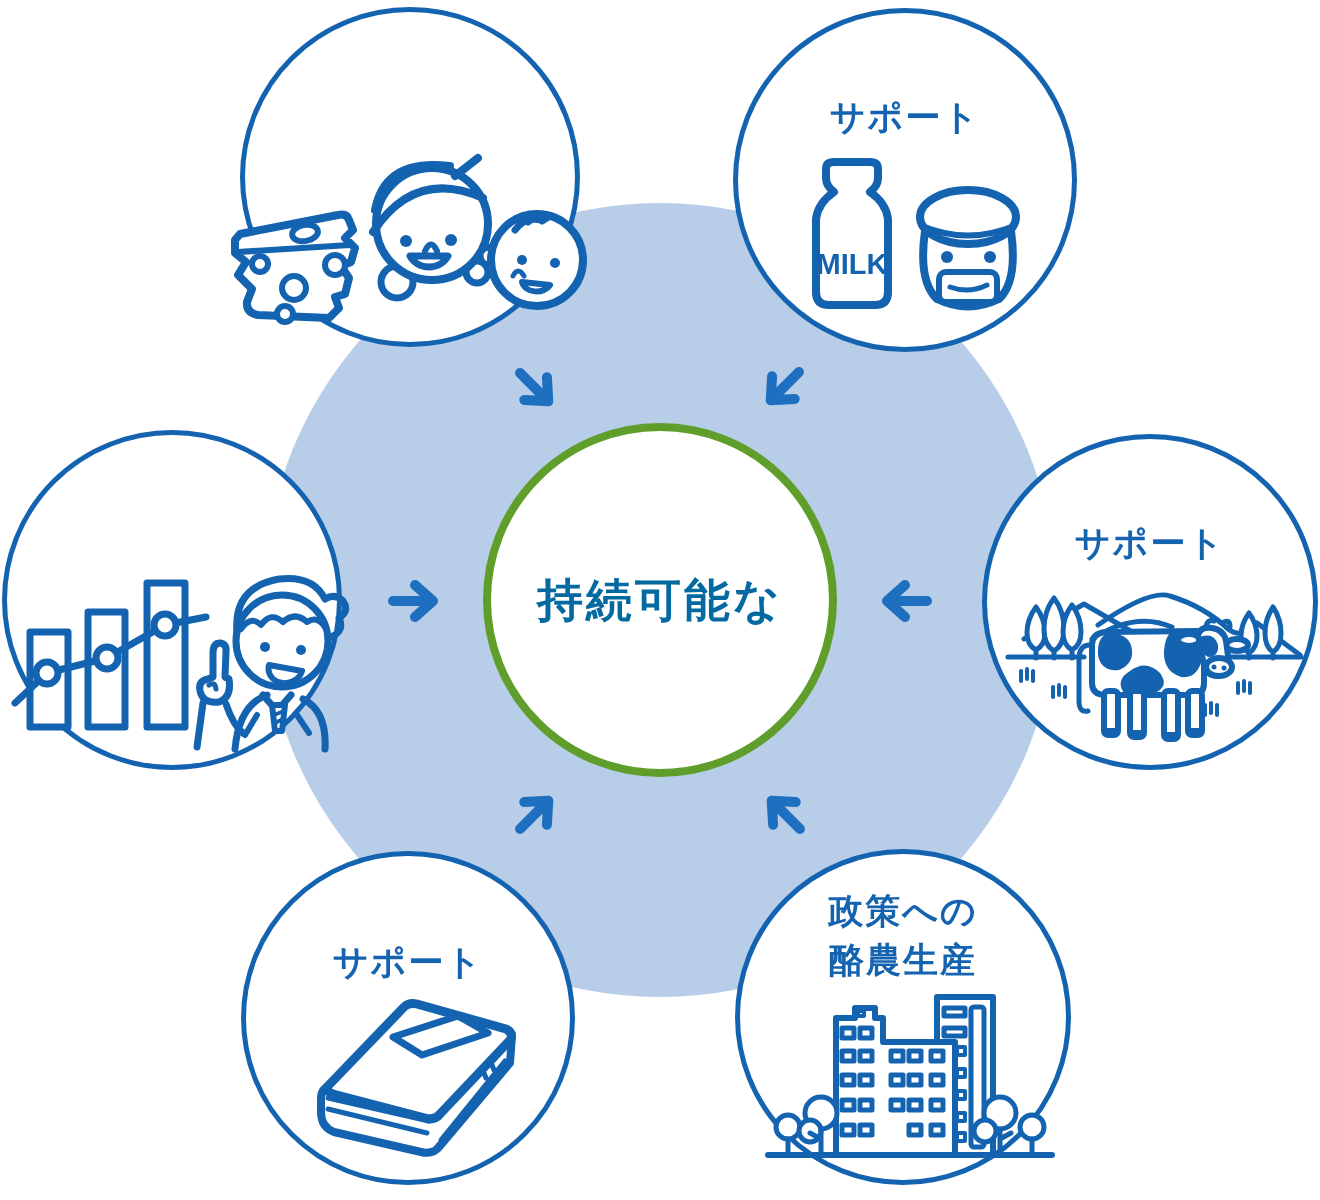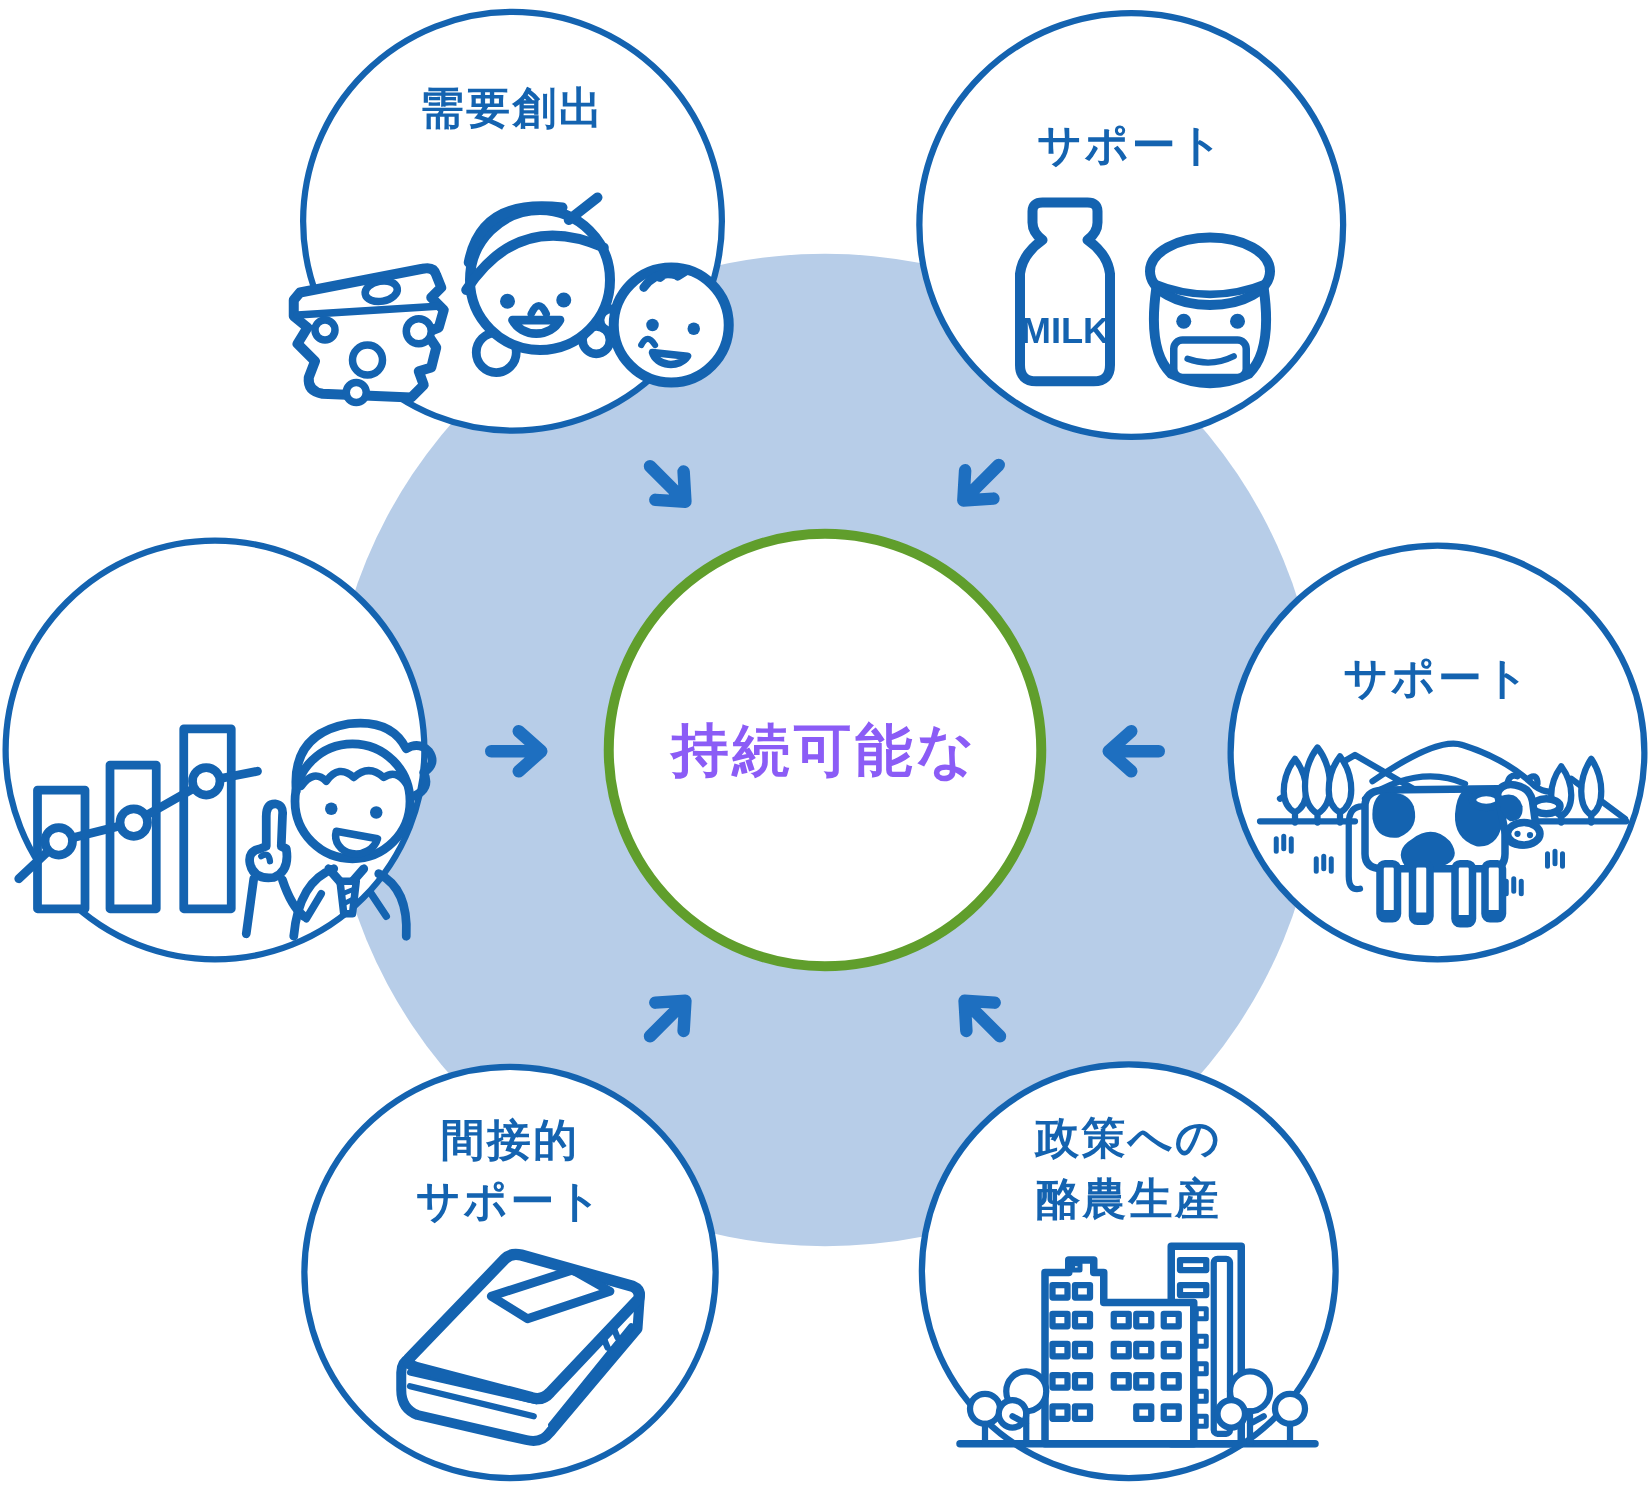--- a/index.html
+++ b/index.html
@@ -29,21 +29,21 @@
   .label-one { top:50px; }
   .label-two { top:29px; }
   .icon { position:absolute; overflow:visible; }
   .center-circle {
     position:absolute; left:483px; top:423px; width:354px; height:354px;
     background:#ffffff; border:8px solid #609e2c; border-radius:50%;
     box-sizing:border-box; z-index:2;
     display:flex; flex-direction:column; align-items:center; justify-content:center;
   }
   .center-line {
-    color:#8b5cf6; font-weight:bold; font-size:46px; line-height:72px;
+    color:#0369a1; font-weight:bold; font-size:46px; line-height:72px;
     letter-spacing:3px; white-space:nowrap;
   }
   .arrow { position:absolute; z-index:1; }
   .a-tl { left:505px; top:366px; transform:rotate(45deg); }
   .a-tr { left:750px; top:365px; transform:rotate(135deg); }
   .a-l  { left:385px; top:577px; }
   .a-r  { left:871px; top:577px; transform:rotate(180deg); }
   .a-bl { left:505px; top:788px; transform:rotate(-45deg); }
   .a-br { left:751px; top:788px; transform:rotate(-135deg); }
   
@@ -81,21 +81,20 @@
     </svg>
   <svg class="arrow a-br" width="64" height="48" viewBox="0 0 64 48">
       <path d="M8,24 H46 M30,8 L48,24 L30,40" stroke="#1e6fc0" stroke-width="10" fill="none" stroke-linecap="round" stroke-linejoin="round"></path>
     </svg>
 
   <div class="center-circle">
     <div class="center-line">持続可能な</div>
   </div>
 
   <div class="node n-demand">
-    <div class="label label-one">需要創出</div>
     <svg class="icon" style="left:-20px; top:138px;" width="380" height="200" viewBox="0 0 380 200">
       <g>
         <path class="st w8 fw" d="M10,90 L15,84 L113,65 Q122,63 124,70 L128,80 L120,88 L130,98 L126,112 L116,116 L124,128 L120,144 L110,147 L114,158 L104,168 L33,165 Q21,163 22,152 L27,139 L13,125 L21,112 L10,103 Z"></path>
         <path class="st w6" d="M13,102 L125,95"></path>
         <ellipse class="st w6 fw" cx="80" cy="83" rx="13" ry="8" transform="rotate(-10 80 83)"></ellipse>
         <circle class="st w6 fw" cx="69" cy="138" r="12"></circle>
         <circle class="st w6 fw" cx="110" cy="115" r="10"></circle>
         <circle class="st w6 fw" cx="35" cy="114" r="8"></circle>
         <circle class="st w6 fw" cx="60" cy="164" r="8"></circle>
       </g>
@@ -206,21 +205,20 @@
         <path class="st w7" d="M190,138 L184,182 M213,139 Q220,160 230,168"></path>
         <path class="st w7" d="M222,184 Q226,140 254,130 M312,184 Q314,146 290,134 M250,130 L264,146 L278,130"></path>
         <path class="st w6" d="M244,150 L232,170 M284,150 L296,168"></path>
         <path class="st w6 fw" d="M259,140 H272 L269,166 H262 Z"></path>
         <path class="st w4" d="M261,150 L271,146 M262,158 L270,154"></path>
       </g>
     </svg>
   </div>
 
   <div class="node n-indirect">
-    <div class="label label-two" style="top:32px;">間接的</div>
     <div class="label label-two" style="top:81px;">サポート</div>
     <svg class="icon" style="left:59px; top:132px;" width="220" height="180" viewBox="0 0 220 180">
       <path class="st w8 fw" d="M22,99 Q16,102 16,110 V124 Q16,139 29,144 L116,164 Q128,167 135,158 L205,75 L207,47 L130,130 Z"></path>
       <path class="st w5" d="M23,110 L124,133 M23,121 L122,145 M136,152 L200,73 M131,160 L198,82 M172,68 L181,90 M180,60 L189,82"></path>
       <path class="st w9 fw" d="M22,99 L99,19 Q104,14 112,16 L201,41 Q208,44 206,51 L135,126 Q129,133 120,130 L28,106 Q20,103 22,99 Z"></path>
       <path class="st w7" d="M88,49 L153,28 L183,45 L117,67 Z"></path>
     </svg>
   </div>
 
   <div class="node n-policy">

